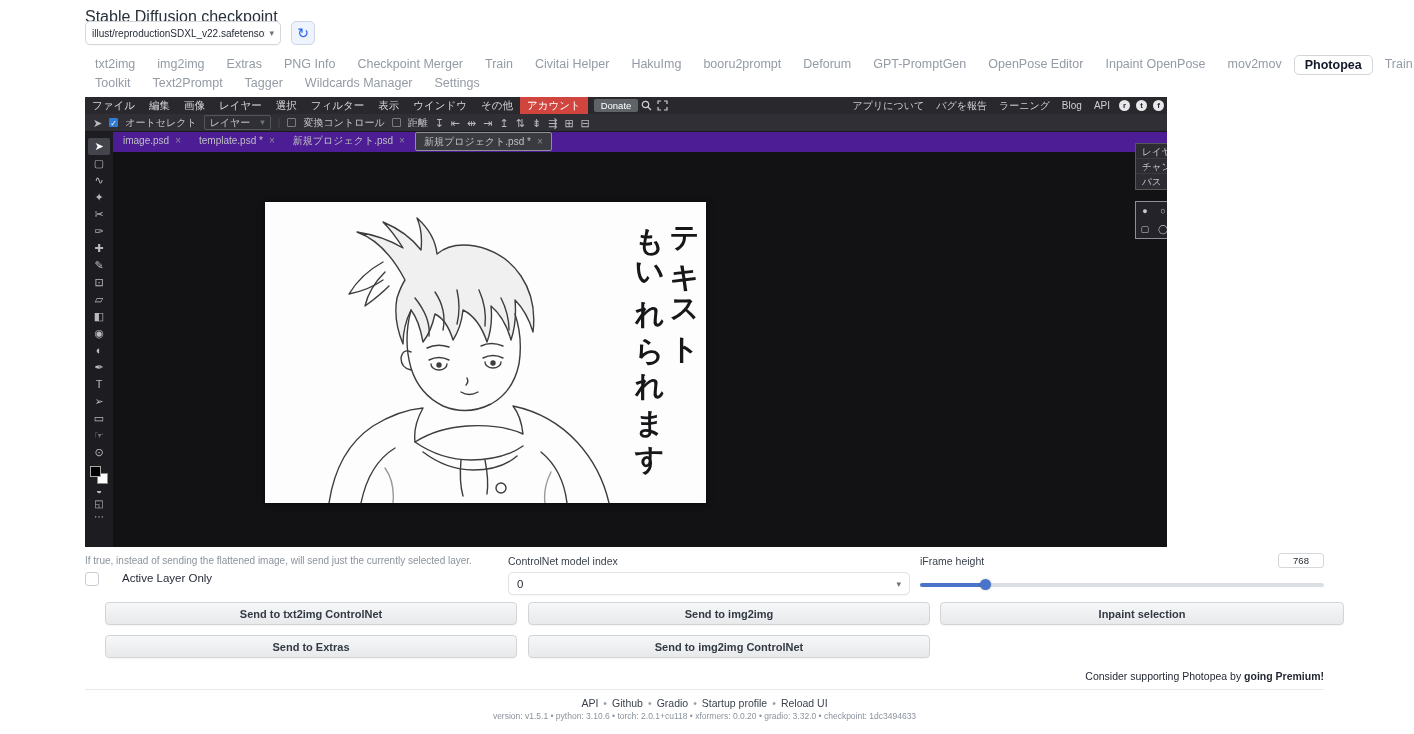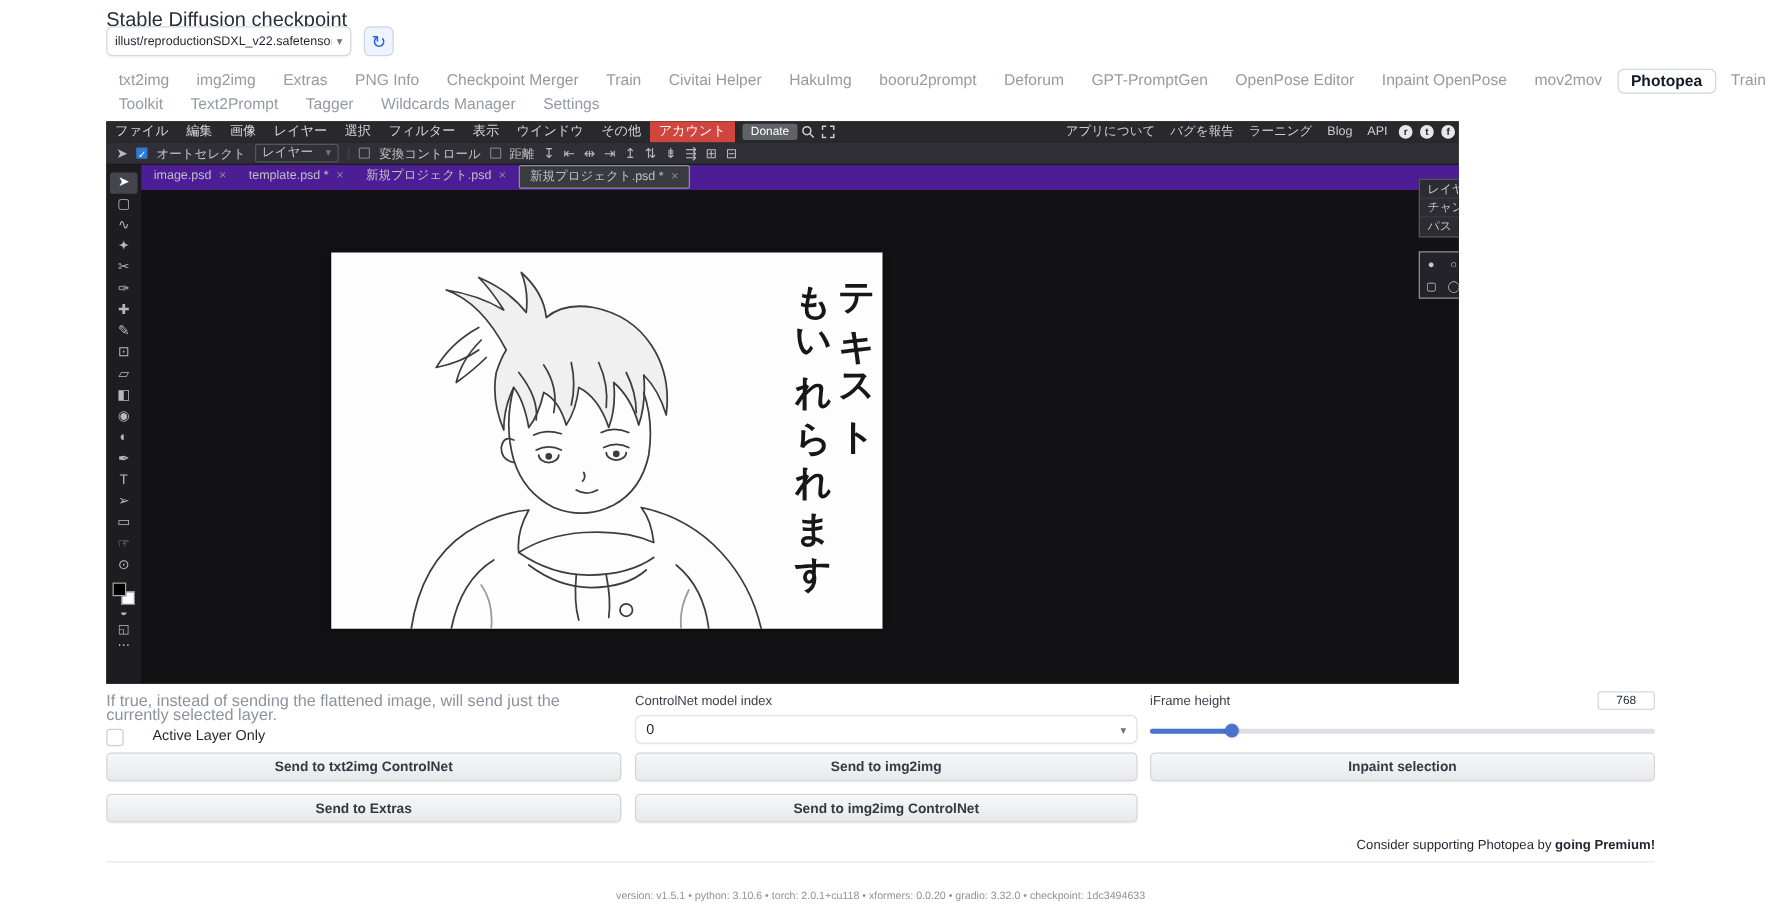--- a/index.html
+++ b/index.html
@@ -78,41 +78,41 @@
     border:1px solid #8e8e96; display:grid; grid-template-columns:repeat(3,1fr); align-items:center;
     justify-items:center; color:#c8c8cc; font-size:9px; }
   .codeic { position:absolute; color:#a8a8ae; font-size:9px; }
   .strip-ic { position:absolute; left:1110px; width:20px; text-align:center; color:#b2b2b8; font-size:11px; }
   .css-badge { position:absolute; left:1088px; top:152px; color:#c2c2c6; font-size:9px; letter-spacing:.5px; }
   .img-ic { position:absolute; left:1090px; top:168px; color:#b2b2b8; font-size:12px; }
 
   
   .col1 { left:0; width:412px; } .col2 { left:423px; width:402px; } .col3 { left:835px; width:404px; }
   .ctl { position:absolute; top:555px; height:44px; }
-  .hint { font-size:13px; color:#8b939c; line-height:11px; }
+  .hint { font-size:10px; color:#8b939c; line-height:11px; }
   .cb-row { display:flex; align-items:flex-start; gap:23px; margin-top:6px; }
   .gcb { width:14px; height:14px; border:1px solid #c9ced5; border-radius:3px; background:#fff; }
   .cb-label { font-size:11.5px; color:#1f2530; }
   .ctl-label { font-size:10.5px; color:#3a424c; }
   .gdd { margin-top:5px; height:23px; background:#fff; border:1px solid #dfe2e6; border-radius:5px;
     display:flex; align-items:center; padding:0 8px; font-size:11.5px; color:#1f2530;
     box-shadow:0 1px 1px rgba(0,0,0,.03); }
   .gdd .val { flex:1; }
   .num { position:absolute; right:0; top:-2px; width:46px; height:15px; border:1px solid #d4d7dc;
     border-radius:3px; font-size:9.5px; color:#1f2530; text-align:center; background:#fff;
     font-family:"Liberation Sans", sans-serif; }
   .slider { position:relative; margin-top:12px; height:11px; }
   .track { position:absolute; left:0; top:4px; width:100%; height:4px; background:#dbdfe5; border-radius:2px; }
   .fill { position:absolute; left:0; top:4px; width:16%; height:4px; background:#4a74c9; border-radius:2px; }
   .knob { position:absolute; left:calc(16% - 5px); top:0; width:11px; height:11px; border-radius:50%;
     background:#4a74c9; box-shadow:0 0 2px rgba(0,0,0,.3); }
 
   .g-btn { position:absolute; height:23px; display:flex; align-items:center; justify-content:center;
     background:linear-gradient(#f6f7f8,#e8e9eb); border:1px solid #d2d4d8; border-radius:4px;
-    font-size:11px; font-weight:700; color:#333a44; box-shadow:0 1px 1px rgba(0,0,0,.04); }
+    font-size:11px; font-weight:700; color:#333a44; box-shadow:0 1px 1px rgba(0,0,0,.04);margin-left:20px; }
   .r1 { top:602px; } .btn-r2 { top:635px; }
 
   .premium { position:absolute; right:0; top:670px; font-size:10.5px; color:#1f2530; }
   .premium b { font-weight:700; }
   .divider { position:absolute; left:0; top:689px; width:1239px; border-top:1px solid #e7e9ec; }
   .footer-links { position:absolute; left:0; top:697px; width:1239px; text-align:center;
     font-size:10.5px; color:#3c434d; }
   .footer-links .sep { color:#9aa1a9; margin:0 5px; }
   .version { position:absolute; left:0; top:711px; width:1239px; text-align:center;
     font-size:8.5px; color:#8b939c; }
@@ -354,15 +354,18 @@
 
   <div class="g-btn r1 col1">Send to txt2img ControlNet</div>
   <div class="g-btn r1 col2">Send to img2img</div>
   <div class="g-btn r1 col3">Inpaint selection</div>
   <div class="g-btn btn-r2 col1">Send to Extras</div>
   <div class="g-btn btn-r2 col2">Send to img2img ControlNet</div>
 
   <div class="premium"><span>Consider supporting Photopea by </span><b>going Premium!</b></div>
 
   <div class="divider"></div>
+  <div class="footer-links">
+    <span>API</span><span class="sep">•</span><span>Github</span><span class="sep">•</span><span>Gradio</span><span class="sep">•</span><span>Startup profile</span><span class="sep">•</span><span>Reload UI</span>
+  </div>
   <div class="version">version: v1.5.1  •  python: 3.10.6  •  torch: 2.0.1+cu118  •  xformers: 0.0.20  •  gradio: 3.32.0  •  checkpoint: 1dc3494633</div>
 
 </div>
 
 </body></html>

